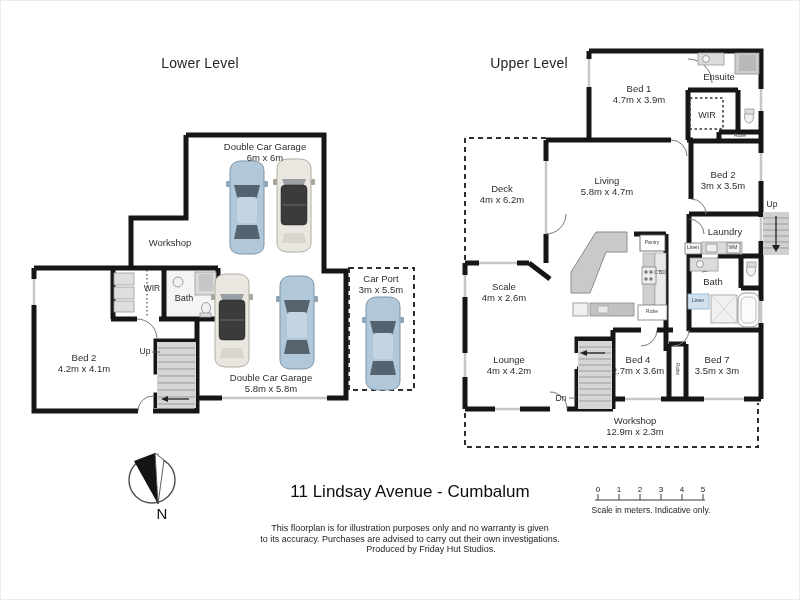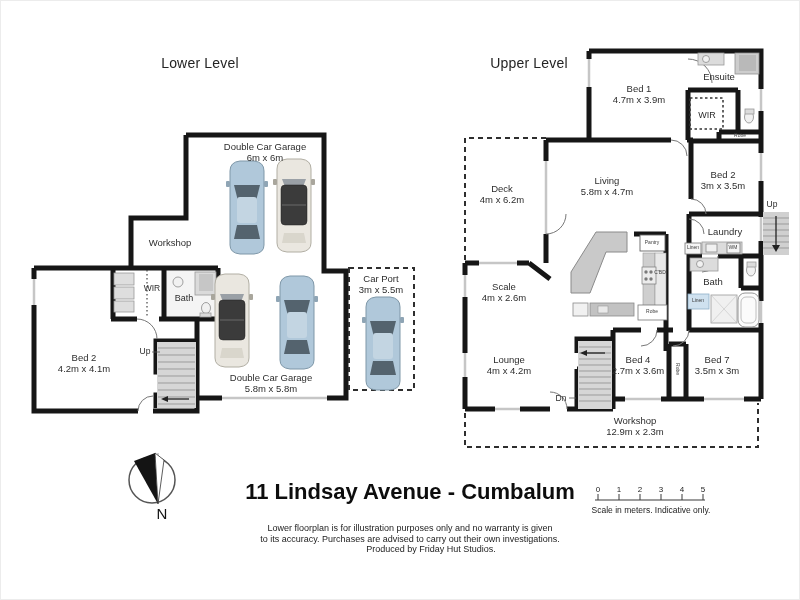--- a/index.html
+++ b/index.html
@@ -8,21 +8,21 @@
   #plan-svg{position:absolute;left:0;top:0;}
   .lbl{position:absolute;transform:translate(-50%,-50%);text-align:center;color:#2d2d2d;
        white-space:nowrap;line-height:1.18;}
   .lbl span{display:block;}
   .room{font-size:9.5px;}
   .sm{font-size:8.5px;}
   .sm9{font-size:9px;}
   .tiny{font-size:5px;color:#3d3d3d;}
   .vert{transform:translate(-50%,-50%) rotate(90deg);}
   .title-lv{font-size:14px;color:#242424;letter-spacing:.2px;}
-  .main-title{font-size:22px;font-weight:700;color:#0d0d0d;}
+  .main-title{font-size:17px;font-weight:400;color:#0d0d0d;}
   .disc{font-size:9px;color:#1c1c1c;}
   .scale-num{font-size:8px;color:#222;}
   .cap{font-size:8.5px;color:#1c1c1c;}
   .north{font-size:15px;color:#111;}
   
   .w{stroke:#161616;stroke-width:5;fill:none;stroke-linejoin:miter;}
   .win{stroke:#c6c6c6;stroke-width:2.5;fill:none;}
   .wmask{stroke:#ffffff;stroke-width:6;fill:none;}
   .dash{stroke:#2e2e2e;stroke-width:2;fill:none;stroke-dasharray:5 4;}
   .dash2{stroke:#333;stroke-width:1.5;fill:none;stroke-dasharray:2.5 2.5;}
@@ -333,21 +333,21 @@
     <span>Bed 7</span>
     <span>3.5m x 3m</span>
   </div>
   <div class="lbl sm" style="left:560px;top:397px">Dn</div>
   <div class="lbl room" style="left:634px;top:425px">
     <span>Workshop</span>
     <span>12.9m x 2.3m</span>
   </div>
 
   <div class="lbl main-title" style="left:409px;top:491px">11 Lindsay Avenue - Cumbalum</div>
-  <div class="lbl disc" style="left:409px;top:527px">Lower floorplan is for illustration purposes only and no warranty is given</div>
+  <div class="lbl disc" style="left:409px;top:527px">This floorplan is for illustration purposes only and no warranty is given</div>
   <div class="lbl disc" style="left:409px;top:538px">to its accuracy. Purchases are advised to carry out their own investigations.</div>
   <div class="lbl disc" style="left:430px;top:548px">Produced by Friday Hut Studios.</div>
   <div class="lbl north" style="left:161px;top:513px">N</div>
 
   <div>
     <div class="lbl scale-num" style="left:597px;top:489px">0</div>
     <div class="lbl scale-num" style="left:618px;top:489px">1</div>
     <div class="lbl scale-num" style="left:639px;top:489px">2</div>
     <div class="lbl scale-num" style="left:660px;top:489px">3</div>
     <div class="lbl scale-num" style="left:681px;top:489px">4</div>

